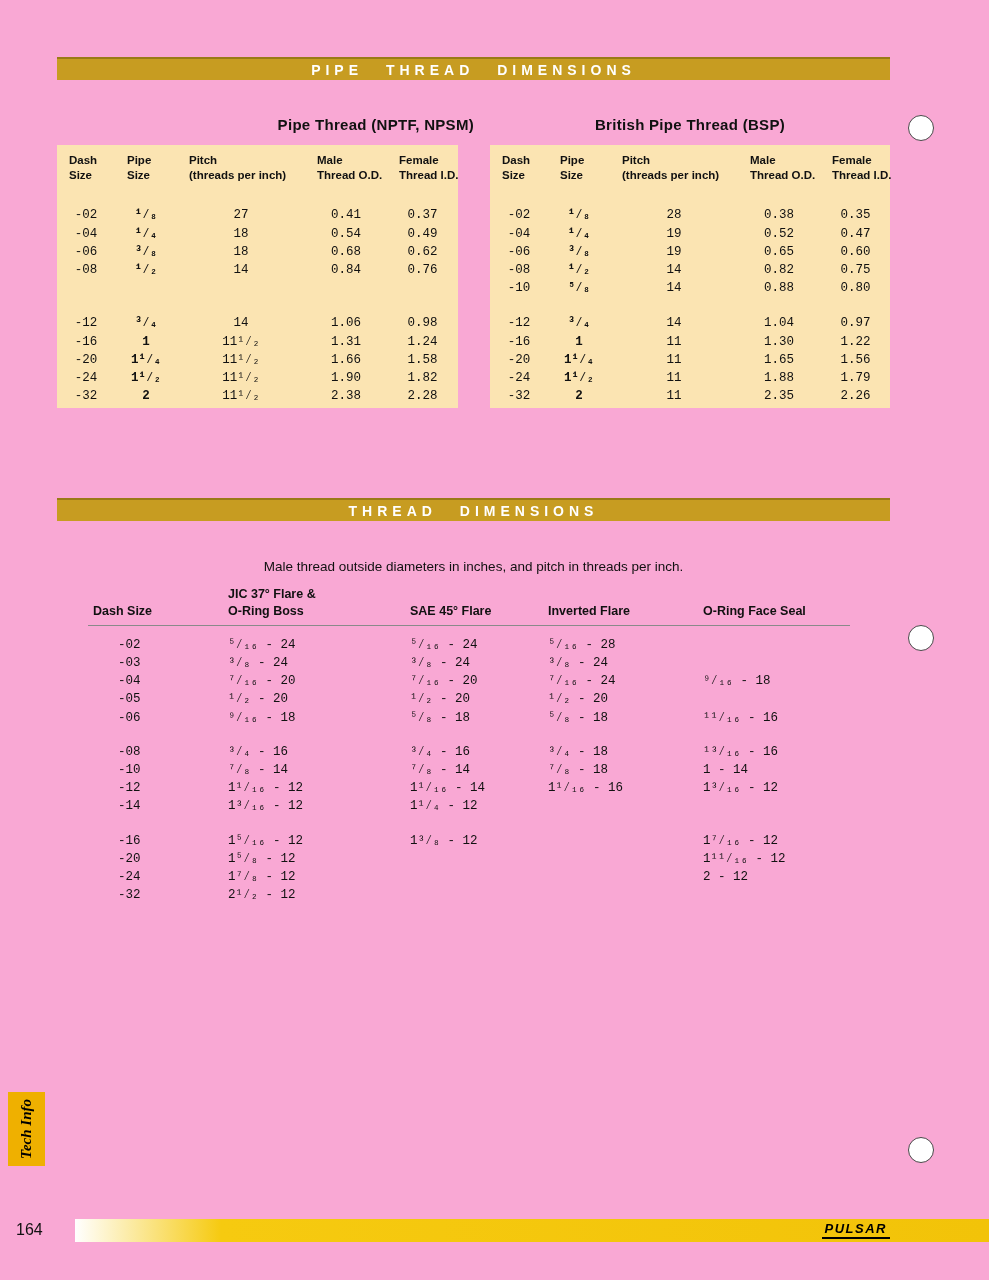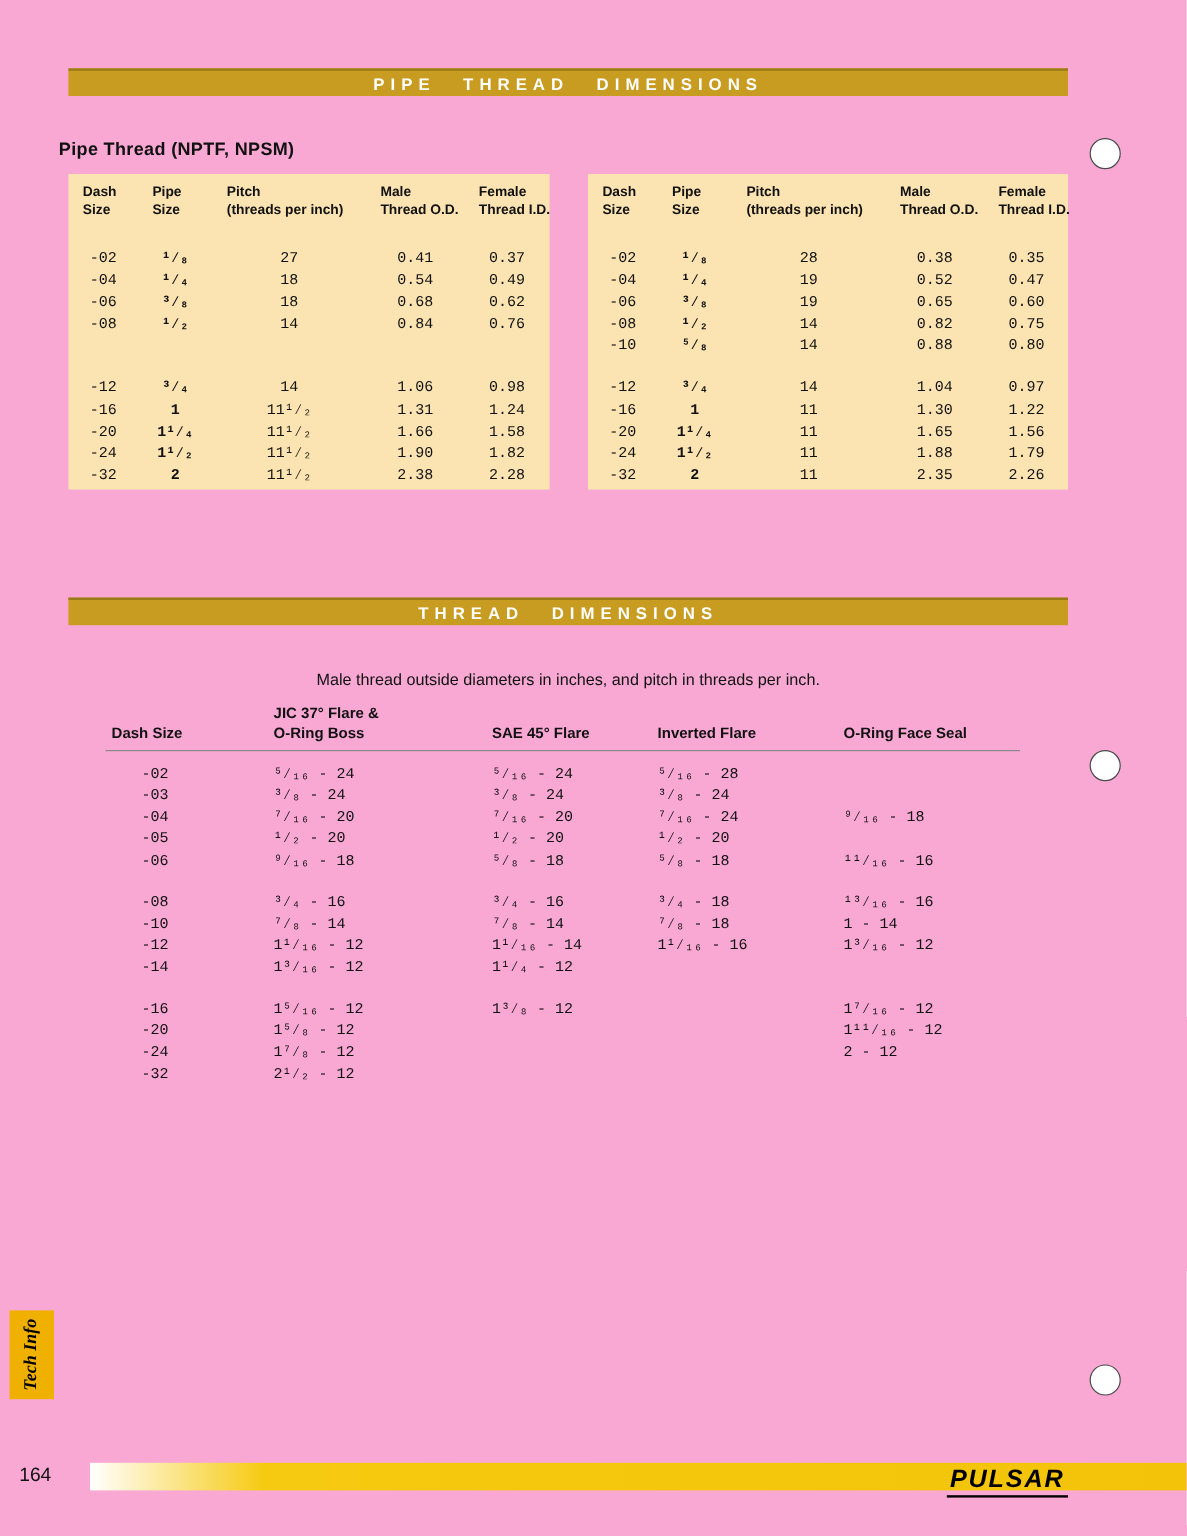--- a/index.html
+++ b/index.html
@@ -8,21 +8,21 @@
 
   
   .banner{position:absolute;left:57px;width:833px;height:23px;background:#C79C21;
           color:#ffffff;font-weight:bold;font-size:14px;letter-spacing:5px;word-spacing:14px;
           text-align:center;line-height:23px;border-top:2px solid #9a7a16;box-sizing:border-box;}
   .banner1{top:57px;}
   .banner2{top:498px;}
 
   
   .tbl-title{position:absolute;top:116px;font-size:15px;font-weight:bold;letter-spacing:.3px;}
-  .title-left{left:49px;width:401px;text-align:left;}
+  .title-left{left:73px;width:401px;text-align:right;}
   .title-right{left:490px;width:400px;text-align:center;}
 
   
   .pipe{position:absolute;top:145px;height:263px;background:#FBE4B2;
         padding-top:8px;box-sizing:border-box;}
   .pipe-left{left:57px;width:401px;}
   .pipe-right{left:490px;width:400px;}
   .pipe .thead{display:grid;grid-template-columns:58px 62px 128px 82px 71px;
         font-size:11.5px;font-weight:bold;text-align:left;line-height:1.32;white-space:pre-line;padding-left:12px;}
   .pipe .tbody{margin-top:23px;}
@@ -48,36 +48,37 @@
   .tech-tab{position:absolute;left:8px;top:1092px;width:37px;height:74px;background:#EFB000;
         display:flex;align-items:center;justify-content:center;}
   .tech-tab span{writing-mode:vertical-rl;transform:rotate(180deg);
         font-family:"Liberation Serif",serif;font-style:italic;font-weight:bold;font-size:15px;color:#000;}
 
   
   .page-num{position:absolute;left:16px;top:1221px;font-size:16px;}
   .footer-bar{position:absolute;left:75px;right:0;top:1219px;height:23px;
         background:linear-gradient(to right,#ffffff 0%,#F6CA10 16%,#F2C309 100%);}
   .pulsar{position:absolute;right:99px;top:1221px;font-style:italic;font-weight:bold;
-        font-size:21px;letter-spacing:1.5px;color:#000;border-bottom:2px solid #000;padding:0 3px 1px;}
+        font-size:13px;letter-spacing:1.5px;color:#000;border-bottom:2px solid #000;padding:0 3px 1px;}
 
   
   .hole{position:absolute;width:26px;height:26px;border-radius:50%;background:#fff;border:1.5px solid #4a4a4a;box-sizing:border-box;}
   .hole1{left:908px;top:115px;}
   .hole2{left:908px;top:625px;}
   .hole3{left:908px;top:1137px;}
 </style>
 </head>
 <body>
 
 <div class="page">
 
   <div class="banner banner1">PIPE THREAD DIMENSIONS</div>
 
   <div class="tbl-title title-left">Pipe Thread (NPTF, NPSM)</div>
+  <div class="tbl-title title-right">British Pipe Thread (BSP)</div>
 
   <div class="pipe pipe-left">
     <div class="thead">
       <div>Dash
 Size</div>
       <div>Pipe
 Size</div>
       <div>Pitch
 (threads per inch)</div>
       <div>Male

